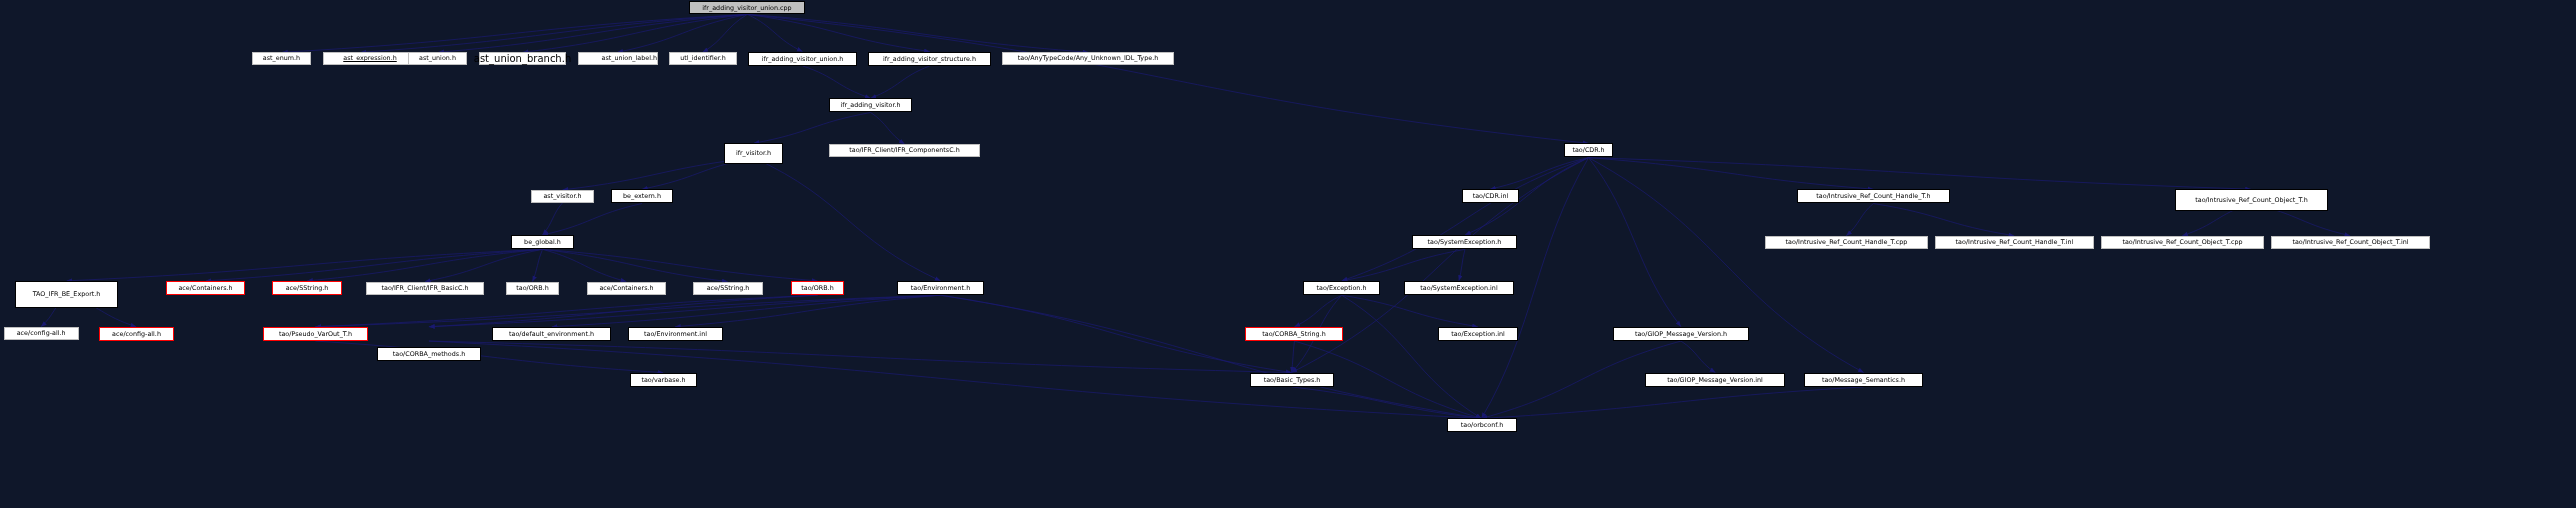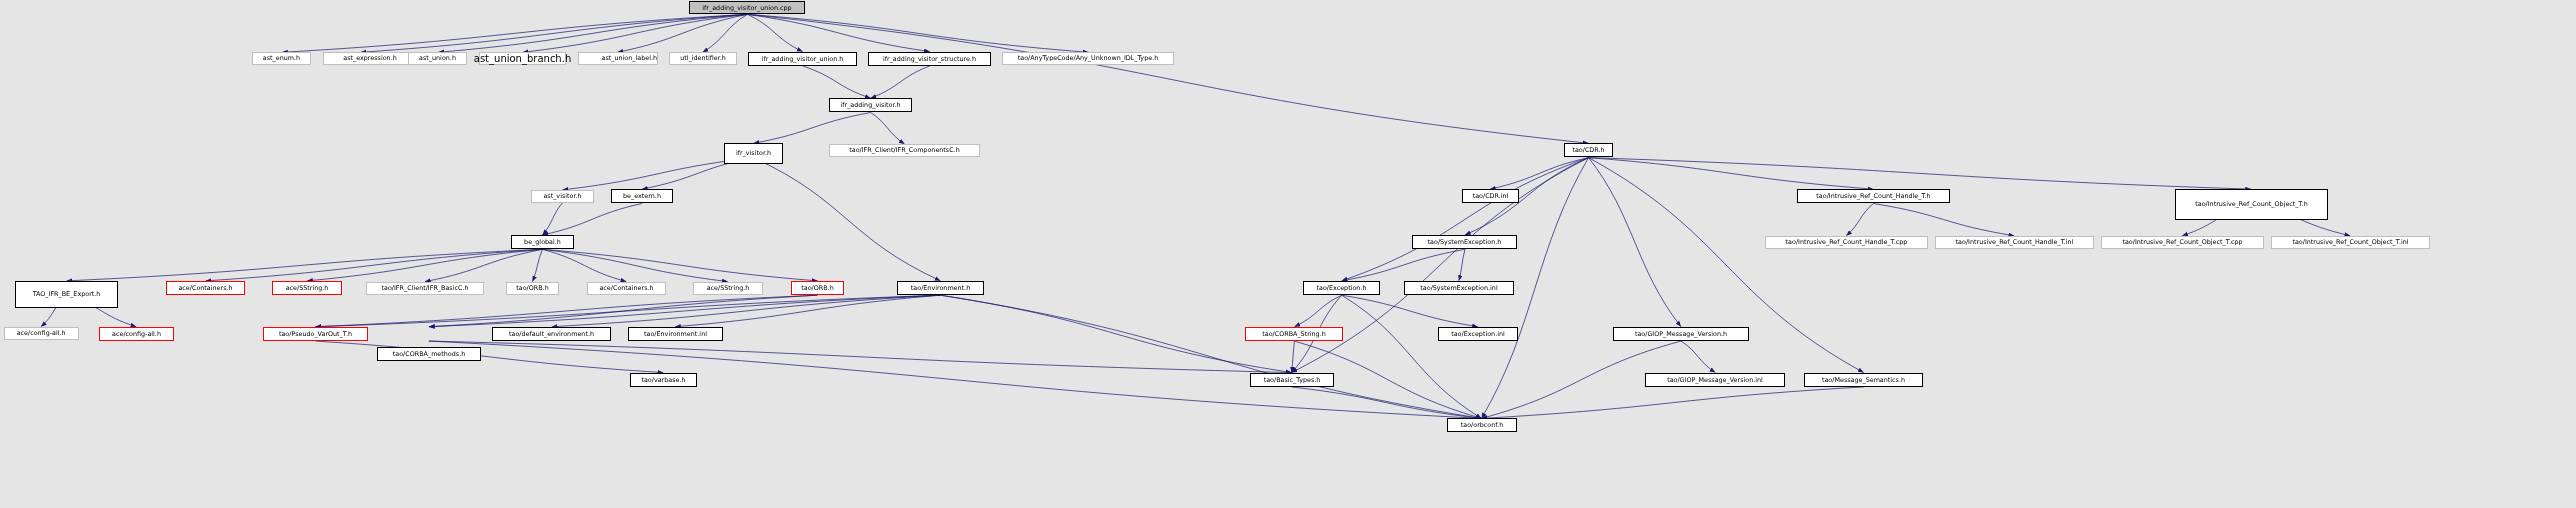--- a/index.html
+++ b/index.html
@@ -1,20 +1,20 @@
 <!DOCTYPE html>
 <html style="font-size:11.5px"><head>
 <meta charset="utf-8">
 <title>ifr_adding_visitor_union.cpp include dependency graph</title>
 <style>
   html,body{margin:0;padding:0;background:#ffffff;}
   #canvas{
     position:relative;
     width:2576px;height:508px;
-    background:#e5e5e5;
+    background:#0f172a;
     font-family:"DejaVu Sans","Liberation Sans",sans-serif;
     overflow:hidden;
   }
   #edges{position:absolute;left:0;top:0;width:2576px;height:508px;}
   .node{
     position:absolute;
     box-sizing:border-box;
     display:flex;align-items:center;justify-content:center;
     text-align:center;
     white-space:nowrap;
@@ -108,21 +108,21 @@
         <path d="M3141.5,284 C3210.75,299.75 3210.75,313.25 3280,329" marker-end="url(#ah)"></path>
       </g>
   </svg>
   <div id="node-layer">
       <div class="node root" style="left: 689px; top: 1.4px; width: 116px; height: 13px;">
         <span style="font-size: 6.4px;">ifr_adding_visitor_union.cpp</span>
       </div>
       <div class="node " style="left: 252px; top: 52px; width: 59px; height: 13px;">
         <span style="font-size: 6.4px;">ast_enum.h</span>
       </div>
-      <div class="node " style="left: 323px; top: 52px; width: 94px; height: 13px;">
+      <div class="node " style="left: 323px; top: 52px; width: 94px; height: 13px; text-decoration: underline;">
         <span style="font-size: 6.4px;">ast_expression.h</span>
       </div>
       <div class="node " style="left: 408px; top: 52px; width: 59px; height: 13px;">
         <span style="font-size: 6.4px;">ast_union.h</span>
       </div>
       <div class="node " style="left: 479px; top: 52px; width: 87px; height: 13px;">
         <span style="font-size: 10px;">ast_union_branch.h</span>
       </div>
       <div class="node " style="left: 578px; top: 52px; width: 80px; height: 13px; justify-content: flex-end;">
         <span style="font-size: 6.4px;">ast_union_label.h</span>
@@ -156,21 +156,21 @@
       </div>
       <div class="node black" style="left: 611px; top: 189px; width: 62px; height: 14.3px;">
         <span style="font-size: 6.4px;">be_extern.h</span>
       </div>
       <div class="node black" style="left: 1462px; top: 189px; width: 57px; height: 14.3px;">
         <span style="font-size: 6.4px;">tao/CDR.inl</span>
       </div>
       <div class="node black" style="left: 1797px; top: 189px; width: 153px; height: 14.3px;">
         <span style="font-size: 6.4px;">tao/Intrusive_Ref_Count_Handle_T.h</span>
       </div>
-      <div class="node black" style="left: 2175px; top: 189px; width: 153px; height: 31px;">
+      <div class="node black" style="left: 2175px; top: 189px; width: 153px; height: 22px;">
         <span style="font-size: 6.4px;">tao/Intrusive_Ref_Count_Object_T.h</span>
       </div>
       <div class="node black" style="left: 511px; top: 235px; width: 63px; height: 14.3px;">
         <span style="font-size: 6.4px;">be_global.h</span>
       </div>
       <div class="node black" style="left: 1412px; top: 235px; width: 105px; height: 14.3px;">
         <span style="font-size: 6.4px;">tao/SystemException.h</span>
       </div>
       <div class="node " style="left: 1765px; top: 236px; width: 163px; height: 13px;">
         <span style="font-size: 6.4px;">tao/Intrusive_Ref_Count_Handle_T.cpp</span>

